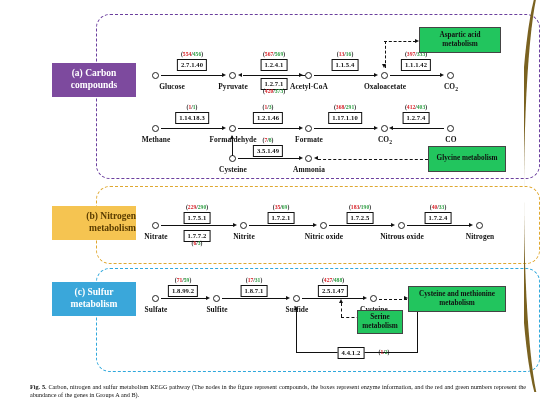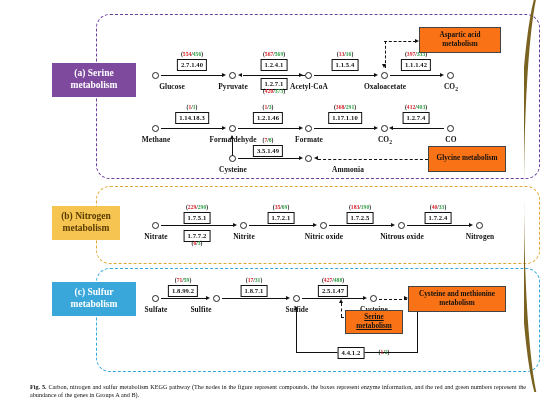--- a/index.html
+++ b/index.html
@@ -10,21 +10,21 @@
   
   .panel{position:absolute;border-style:dashed;border-radius:14px;box-sizing:border-box;}
   #panel-carbon  {left:96px;  top:14px;  width:444px; height:165px; border:1.6px dashed #6b3f9e;}
   #panel-nitrogen{left:96px;  top:186px; width:444px; height:78px;  border:1.6px dashed #e0a830;}
   #panel-sulfur  {left:96px;  top:268px; width:444px; height:104px; border:1.6px dashed #2fa8dc;}
 
   
   .chip{position:absolute;box-sizing:border-box;text-align:center;
         font-weight:bold;font-size:9.5px;line-height:11.5px;padding-top:5px;color:#ffffff;}
   #chip-carbon  {left:52px; top:63px;  width:84px; height:34px; background:#7d4a9e;}
-  #chip-nitrogen{left:52px; top:206px; width:68px; height:34px; background:#f5c451;color:#5b3d00;}
+  #chip-nitrogen{left:52px; top:206px; width:84px; height:34px; background:#f5c451;color:#5b3d00;text-align:right;}
   #chip-sulfur  {left:52px; top:282px; width:84px; height:34px; background:#3aa7da;color:#ffffff;}
 
   
   .node{position:absolute;width:7px;height:7px;border:1.1px solid #222;border-radius:50%;
         background:#fff;box-sizing:border-box;}
 
   
   .cpd{position:absolute;font-size:7.4px;font-weight:bold;white-space:nowrap;
        text-align:center;transform:translateX(-50%);letter-spacing:.1px;}
   .cpd sub{font-size:5.6px;}
@@ -34,21 +34,21 @@
        font-size:6.6px;font-weight:bold;text-align:center;white-space:nowrap;
        padding:1px 3px;transform:translateX(-50%);line-height:8px;letter-spacing:.1px;}
 
   
   .abn{position:absolute;font-size:5.6px;font-weight:bold;white-space:nowrap;
        transform:translateX(-50%);letter-spacing:0px;}
   .abn .r{color:#d8232a;}
   .abn .g{color:#2f9e44;}
 
   
-  .extbox{position:absolute;border:1.1px solid #444;background:#f97316;box-sizing:border-box;
+  .extbox{position:absolute;border:1.1px solid #444;background:#22c55e;box-sizing:border-box;
           font-size:7.2px;font-weight:bold;text-align:center;line-height:9.5px;
           display:flex;align-items:center;justify-content:center;padding:1px 3px;}
 
   
   .ln{position:absolute;background:#111;}
   .h{height:1.1px;}
   .v{width:1.1px;}
   .dashH{position:absolute;height:0;border-top:1.4px dashed #111;}
   .dashV{position:absolute;width:0;border-left:1.4px dashed #111;}
   .ah{position:absolute;width:0;height:0;border-top:2.6px solid transparent;
@@ -72,21 +72,21 @@
 </style>
 </head>
 <body>
 
 <div id="figure">
 
   <div class="panel" id="panel-carbon"></div>
   <div class="panel" id="panel-nitrogen"></div>
   <div class="panel" id="panel-sulfur"></div>
 
-  <div class="chip" id="chip-carbon">(a) Serine metabolism</div>
+  <div class="chip" id="chip-carbon">(a) Carbon compounds</div>
   <div class="chip" id="chip-nitrogen">(b) Nitrogen metabolism</div>
   <div class="chip" id="chip-sulfur">(c) Sulfur metabolism</div>
 
   <div class="node" style="left:152px;top:72px;"></div>
   <div class="node" style="left:229px;top:72px;"></div>
   <div class="node" style="left:305px;top:72px;"></div>
   <div class="node" style="left:381px;top:72px;"></div>
   <div class="node" style="left:447px;top:72px;"></div>
 
   <div class="ln h" style="left:161px;top:75px;width:62px;"></div>
@@ -170,21 +170,21 @@
   <div class="ln h" style="left:238px;top:158px;width:62px;"></div>
   <div class="ah ar" style="left:299px;top:155.6px;"></div>
 
   <div class="dashH" style="left:318px;top:158.5px;width:110px;"></div>
   <div class="ah al" style="left:314px;top:155.6px;"></div>
 
   <div class="enz" style="left:268px;top:145px;">3.5.1.49</div>
   <div class="abn" style="left:268px;top:137px;">(<span class="r">7</span>/<span class="g">8</span>)</div>
 
   <div class="cpd" style="left:233px;top:165px;">Cysteine</div>
-  <div class="cpd" style="left:309px;top:165px;margin-left:39px;">Ammonia</div>
+  <div class="cpd" style="left:309px;top:165px;">Ammonia</div>
 
   <div class="extbox" style="left:428px;top:146px;width:78px;height:26px;">Glycine metabolism</div>
 
   <div class="node" style="left:152px;top:222px;"></div>
   <div class="node" style="left:240px;top:222px;"></div>
   <div class="node" style="left:320px;top:222px;"></div>
   <div class="node" style="left:398px;top:222px;"></div>
   <div class="node" style="left:476px;top:222px;"></div>
 
   <div class="ln h" style="left:161px;top:225px;width:73px;"></div>
@@ -248,26 +248,26 @@
   <div class="enz" style="left:254px;top:285px;">1.8.7.1</div>
   <div class="enz" style="left:333px;top:285px;">2.5.1.47</div>
   <div class="enz" style="left:351px;top:347px;">4.4.1.2</div>
 
   <div class="abn" style="left:183px;top:277px;">(<span class="r">71</span>/<span class="g">59</span>)</div>
   <div class="abn" style="left:254px;top:277px;">(<span class="r">17</span>/<span class="g">31</span>)</div>
   <div class="abn" style="left:333px;top:277px;">(<span class="r">427</span>/<span class="g">488</span>)</div>
   <div class="abn" style="left:384px;top:349px;">(<span class="r">1</span>/<span class="g">2</span>)</div>
 
   <div class="cpd" style="left:156px;top:305px;">Sulfate</div>
-  <div class="cpd" style="left:201px;top:305px;text-align:center;">Sulfite</div>
+  <div class="cpd" style="left:217px;top:305px;text-align:center;">Sulfite</div>
   <div class="cpd" style="left:297px;top:305px;">Sulfide</div>
   <div class="cpd" style="left:374px;top:305px;">Cysteine</div>
 
   <div class="extbox" style="left:408px;top:286px;width:98px;height:26px;">Cysteine and methionine metabolism</div>
-  <div class="extbox" style="left:345px;top:310px;width:58px;height:24px;text-decoration:underline;">Serine metabolism</div>
+  <div class="extbox" style="left:357px;top:310px;width:46px;height:24px;">Serine metabolism</div>
 
   <div id="edge-swoosh">
     <div class="band"></div>
   </div>
 
   <div id="caption">
     <b>Fig. 5.</b>
     <span>Carbon, nitrogen and sulfur metabolism KEGG pathway (The nodes in the figure represent compounds, the boxes represent enzyme information, and the red and green numbers represent the abundance of the genes in Groups A and B).</span>
   </div>
 

